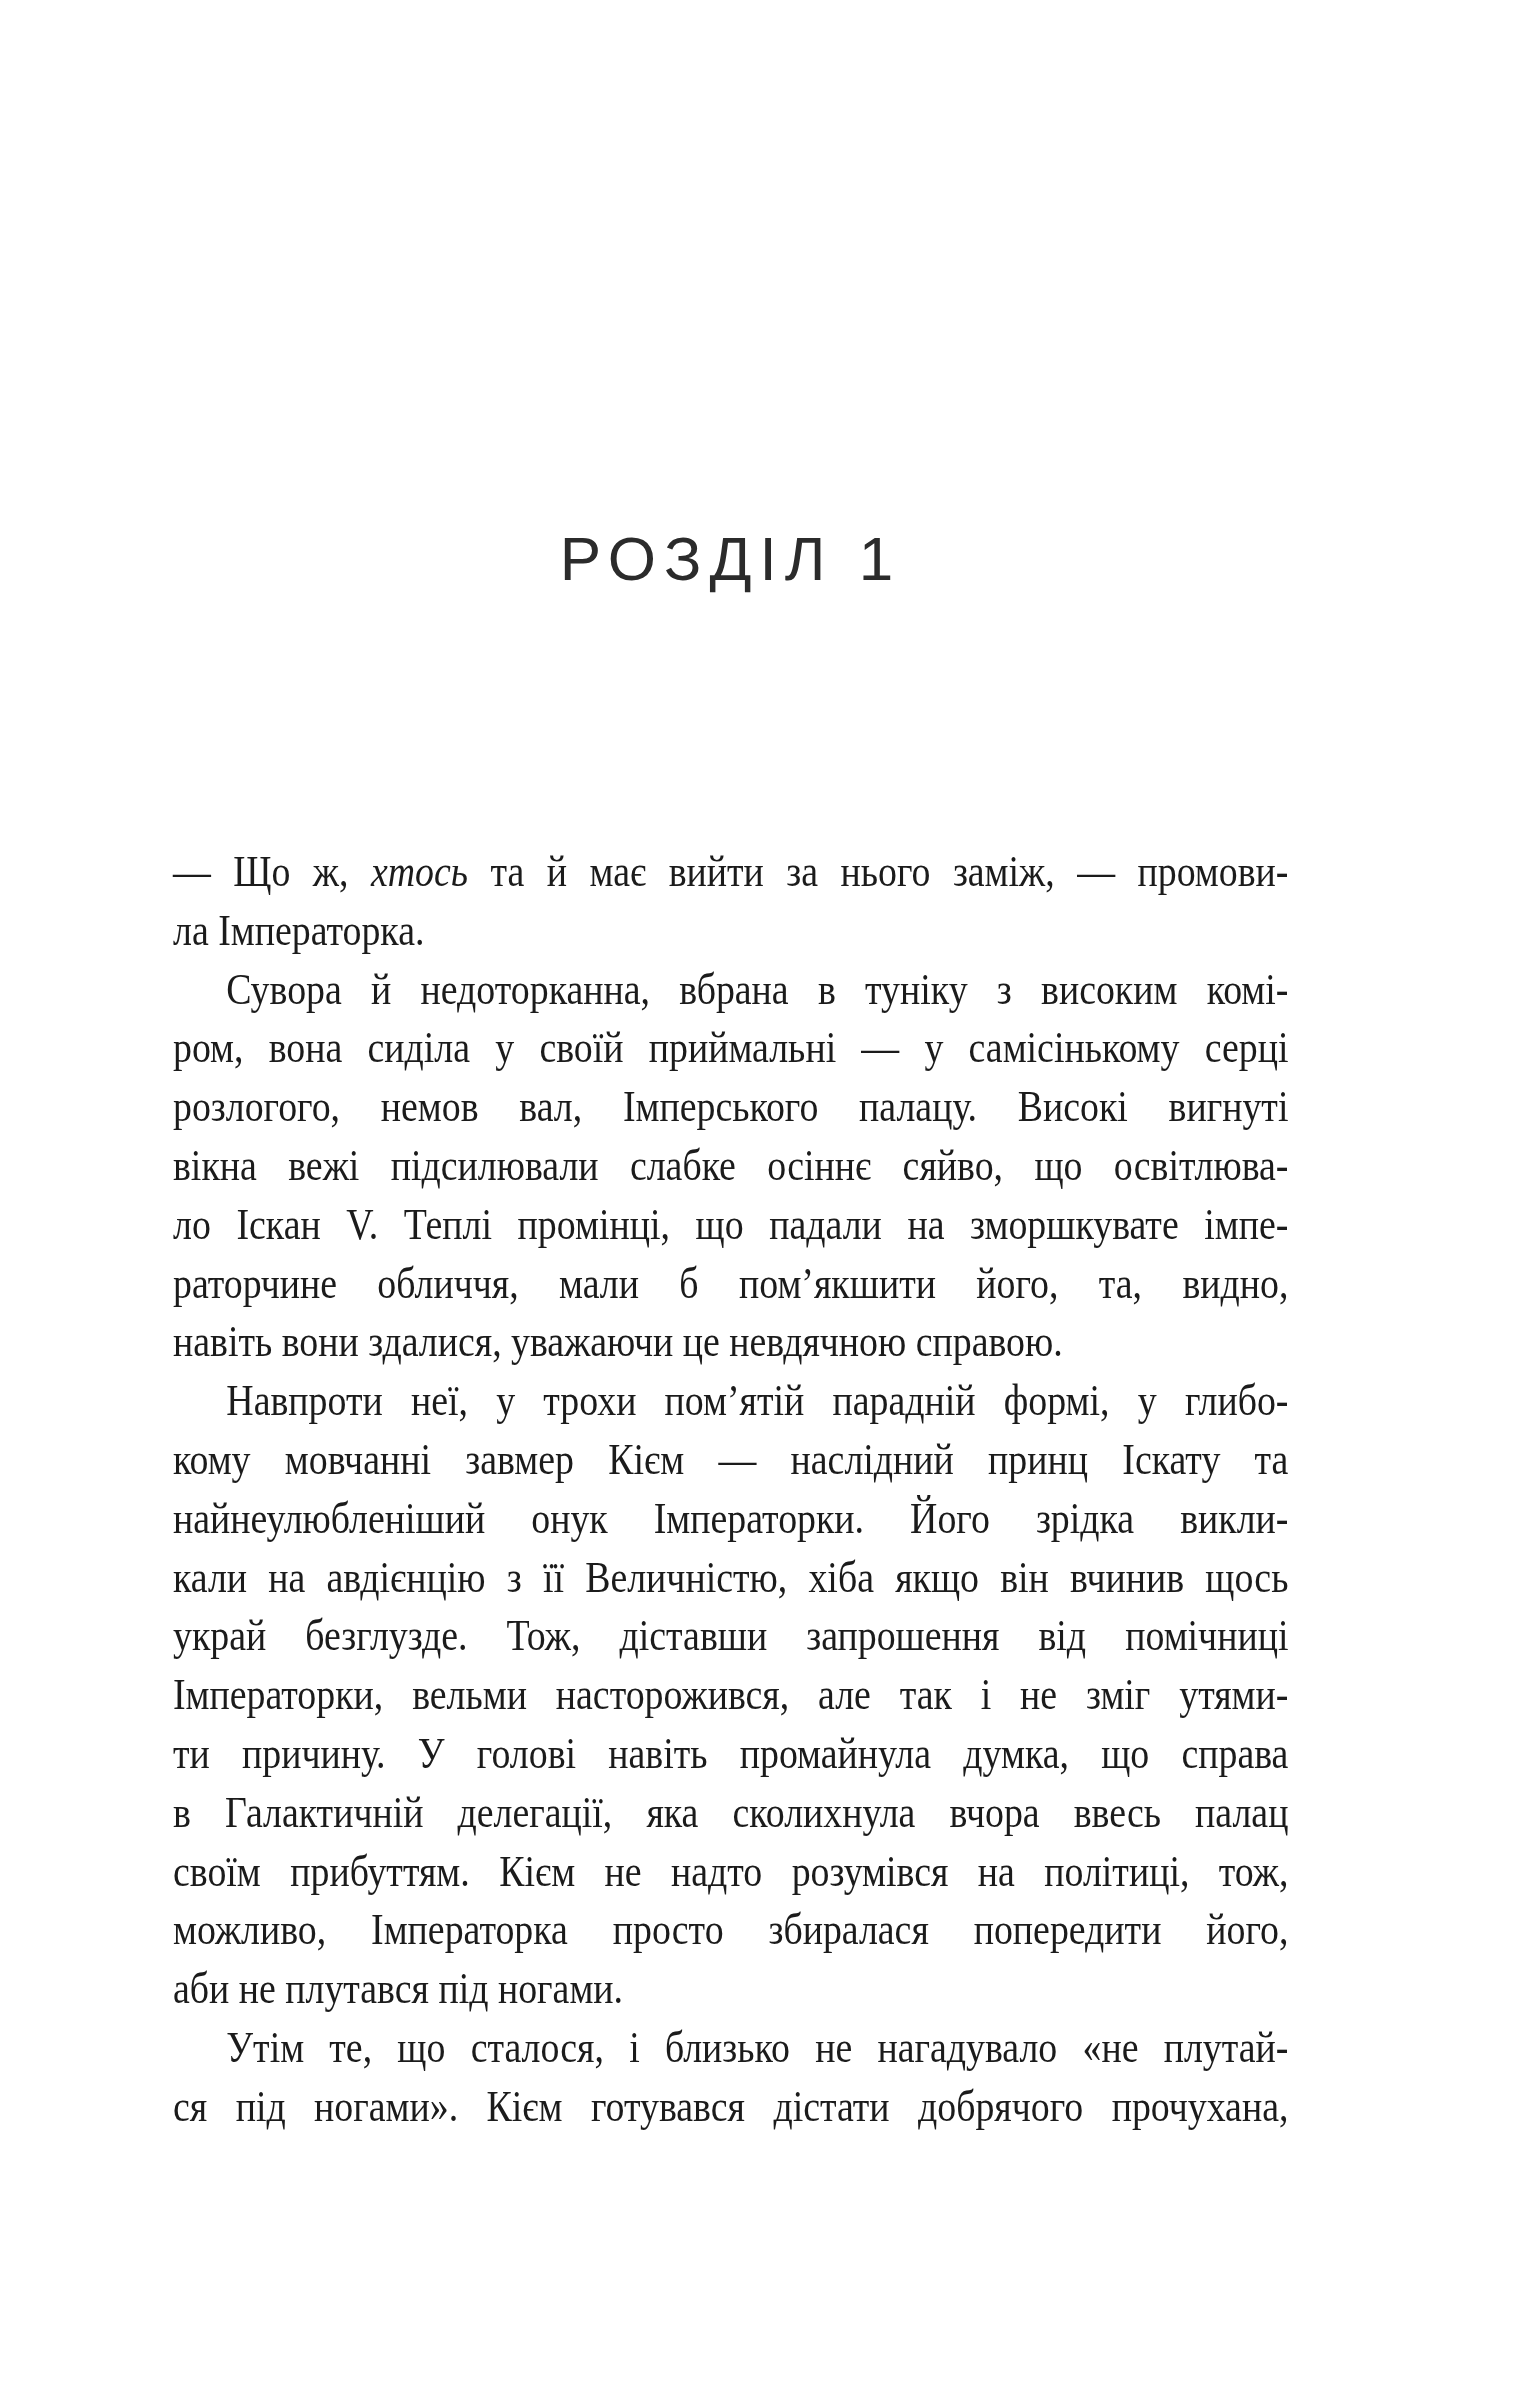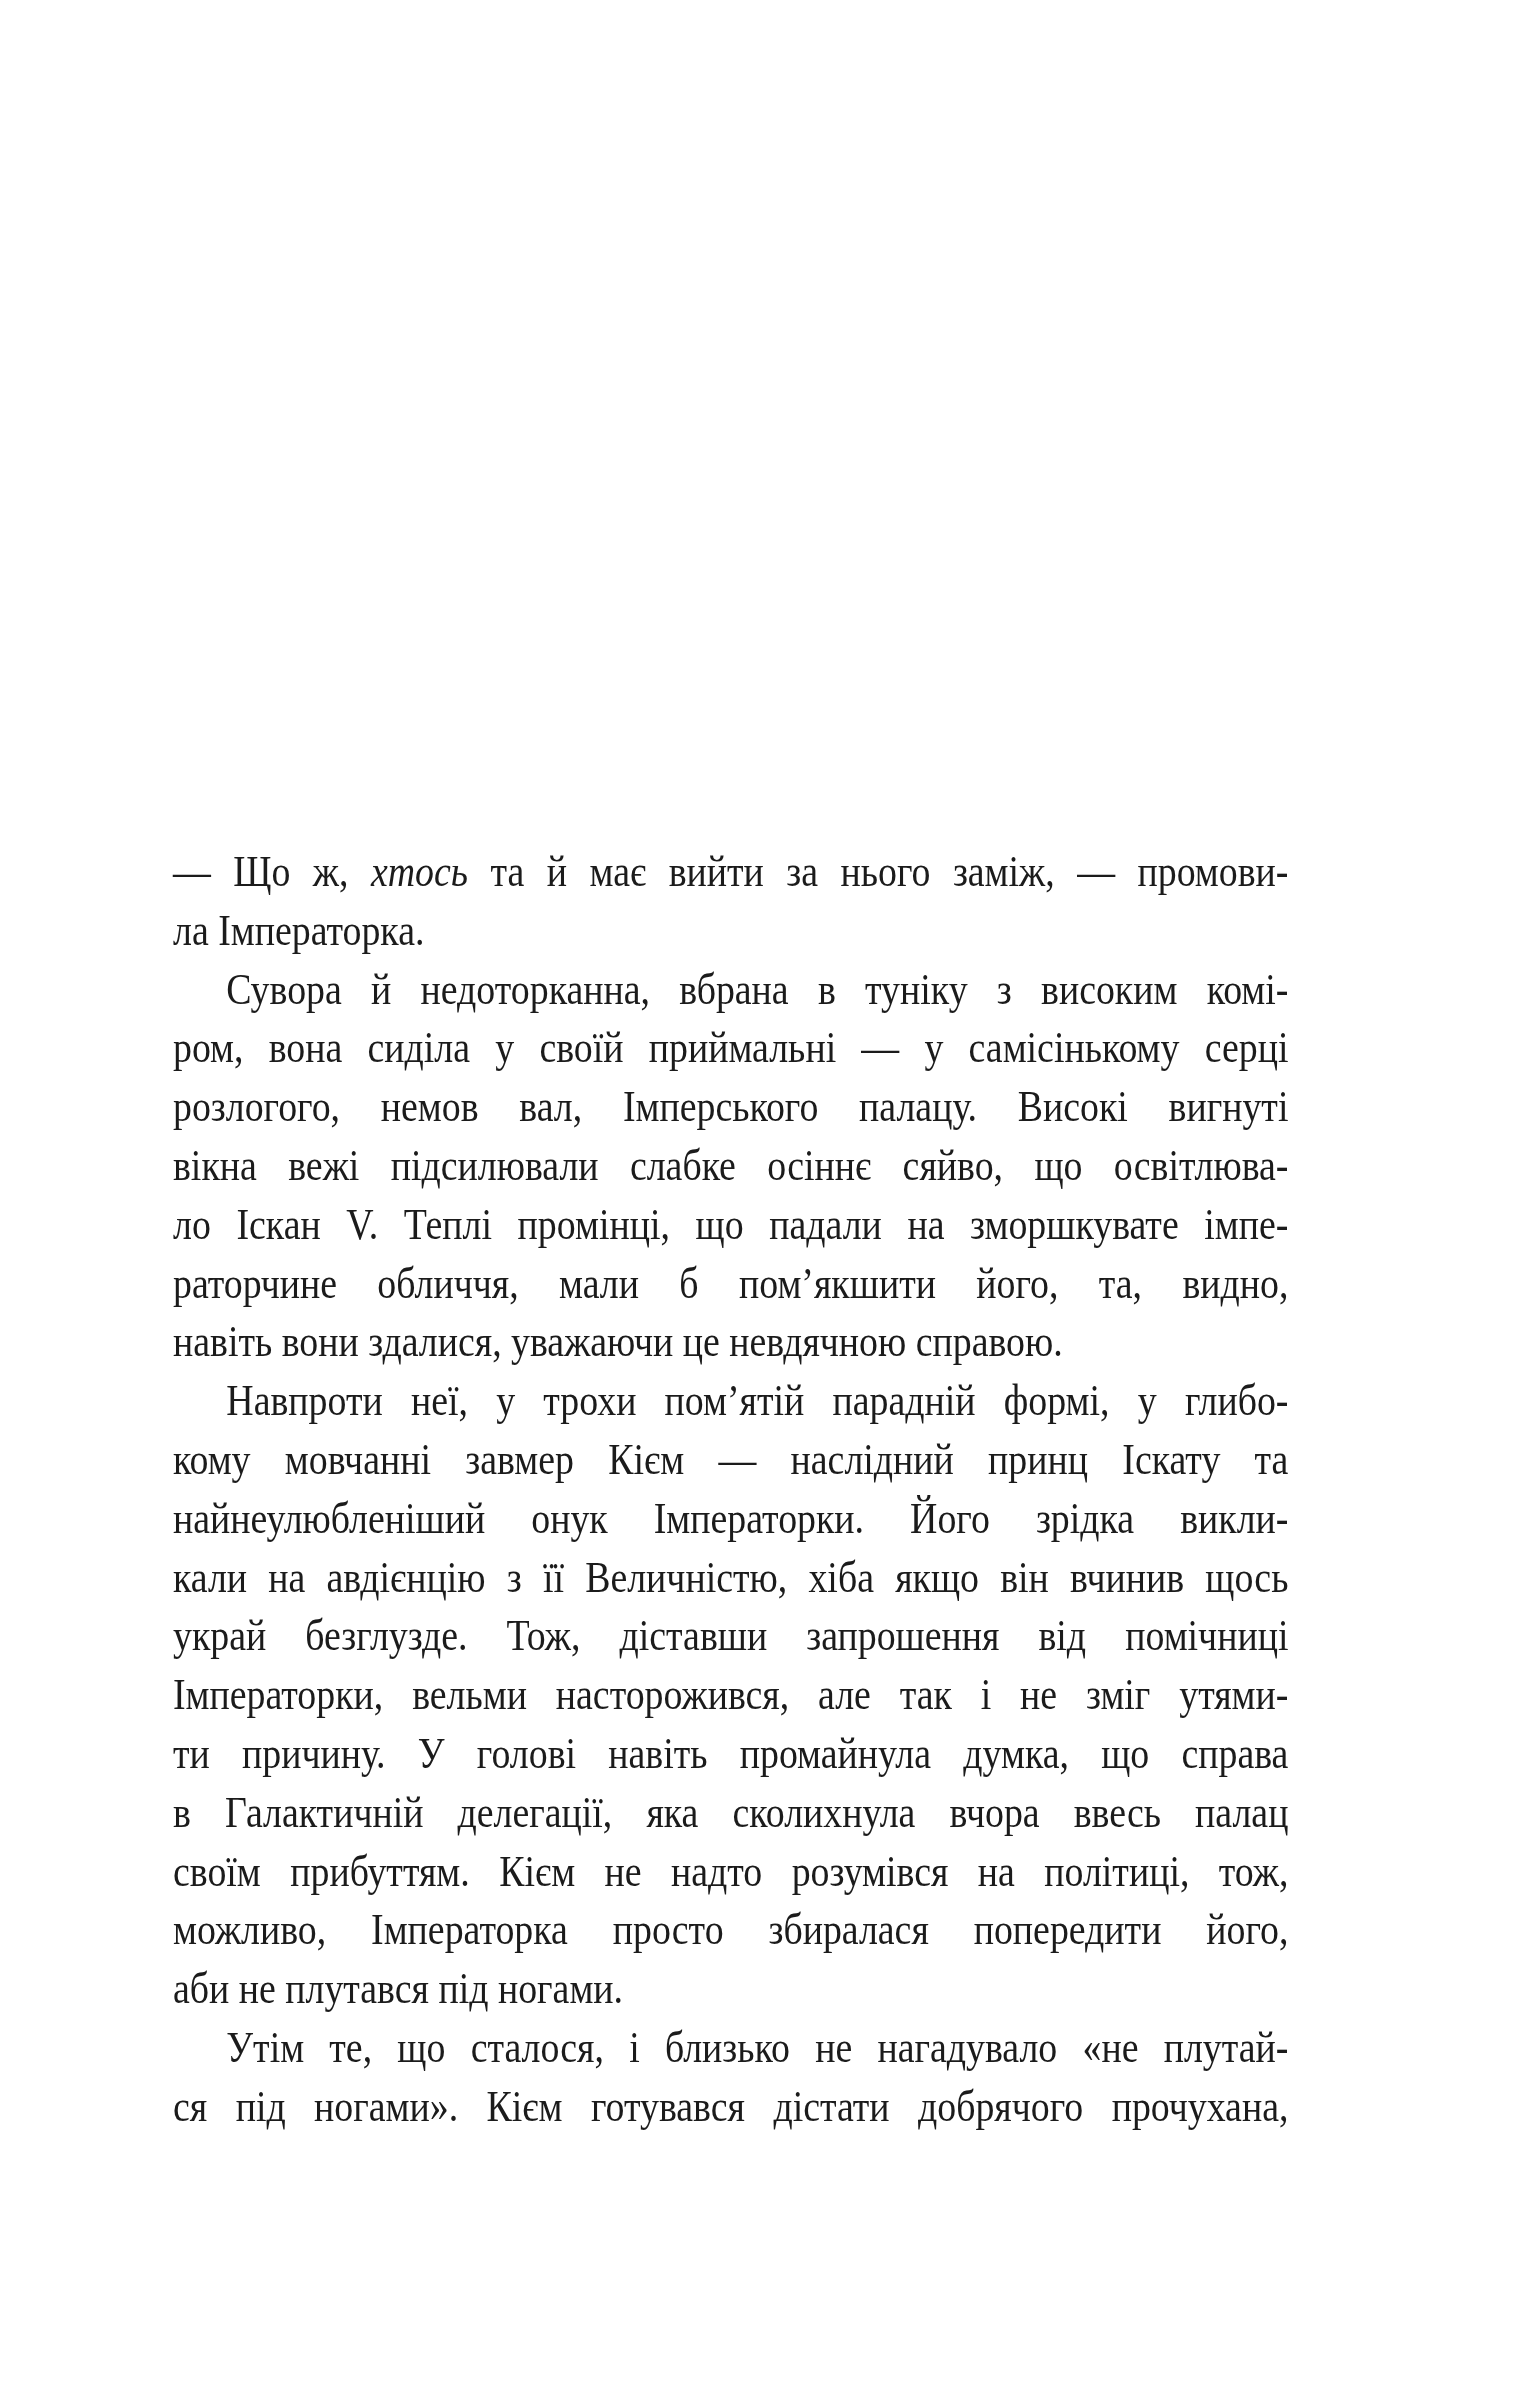--- a/index.html
+++ b/index.html
@@ -49,20 +49,21 @@
   }
   .ln.end { text-align-last: left; }
   .ln.ind { text-indent: 62px; }
   .em { font-style: italic; }
 </style>
 </head>
 <body>
 
 <div class="page">
 
+  <h1 class="title">РОЗДІЛ 1</h1>
 
   <div class="text">
     <div class="ln"><span>— Що ж, </span><i class="em">хтось</i><span> та й має вийти за нього заміж, — промови-</span></div>
     <div class="ln end">ла Імператорка.</div>
     <div class="ln ind">Сувора й недоторканна, вбрана в туніку з високим комі-</div>
     <div class="ln">ром, вона сиділа у своїй приймальні — у самісінькому серці</div>
     <div class="ln">розлогого, немов вал, Імперського палацу. Високі вигнуті</div>
     <div class="ln">вікна вежі підсилювали слабке осіннє сяйво, що освітлюва-</div>
     <div class="ln">ло Іскан V. Теплі промінці, що падали на зморшкувате імпе-</div>
     <div class="ln">раторчине обличчя, мали б пом’якшити його, та, видно,</div>

